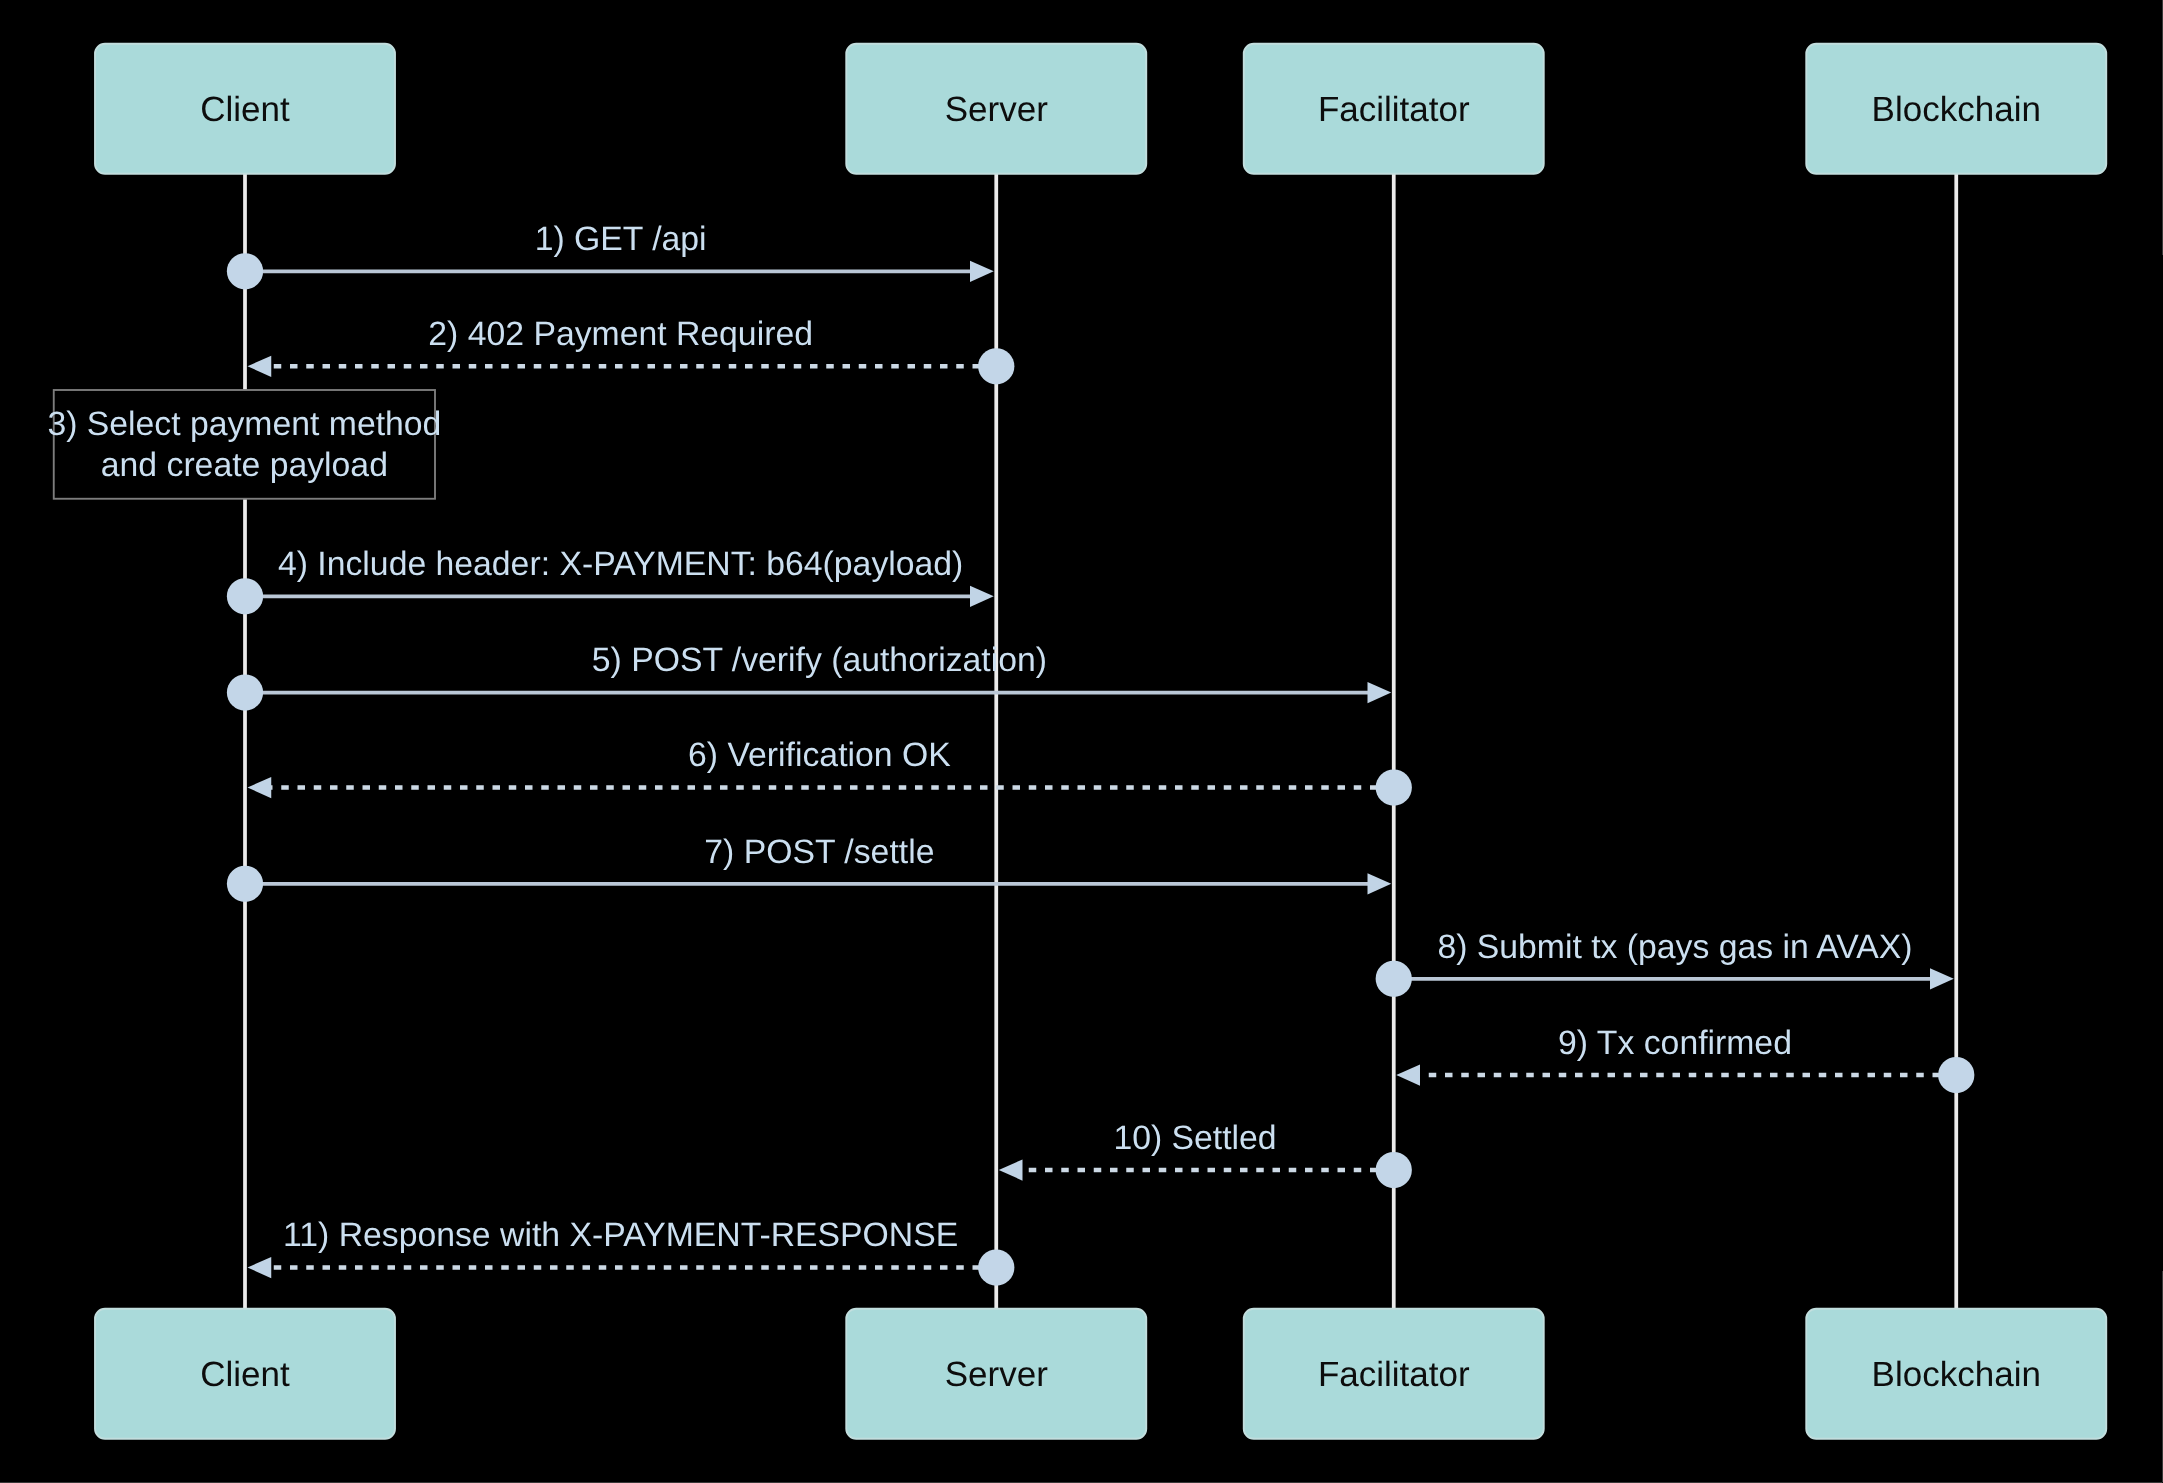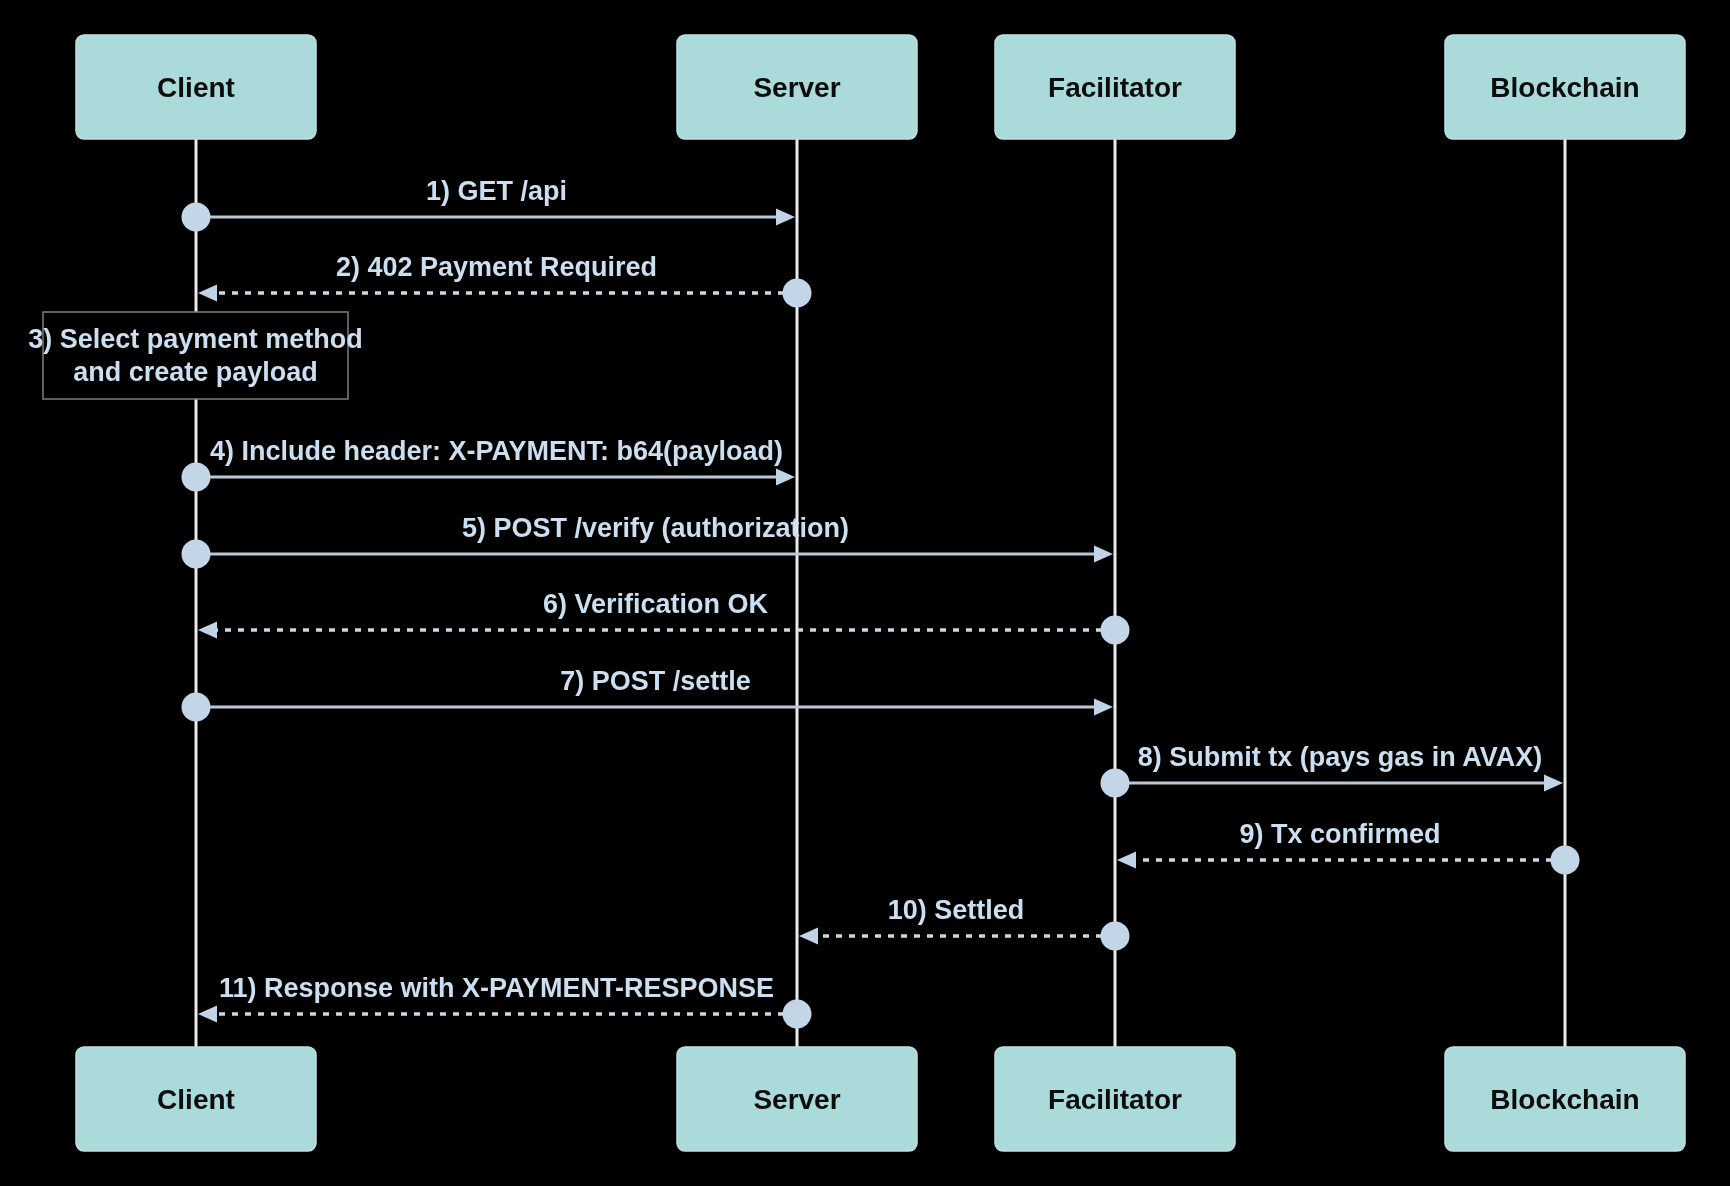--- a/index.html
+++ b/index.html
@@ -7,21 +7,20 @@
     padding: 0;
     background: #000000;
   }
   .canvas {
     position: relative;
     width: 1730px;
     height: 1186px;
     background: #ffffff;
     overflow: hidden;
     font-family: "Liberation Sans", sans-serif;
-    font-weight: bold;
   }
   svg text {
     font-family: "Liberation Sans", sans-serif;
   }
 </style>
 </head>
 <body>
 
 <div class="canvas">
   <svg id="diagram-svg" width="1730" height="1186" viewBox="0 0 1730 1186" xmlns="http://www.w3.org/2000/svg">

